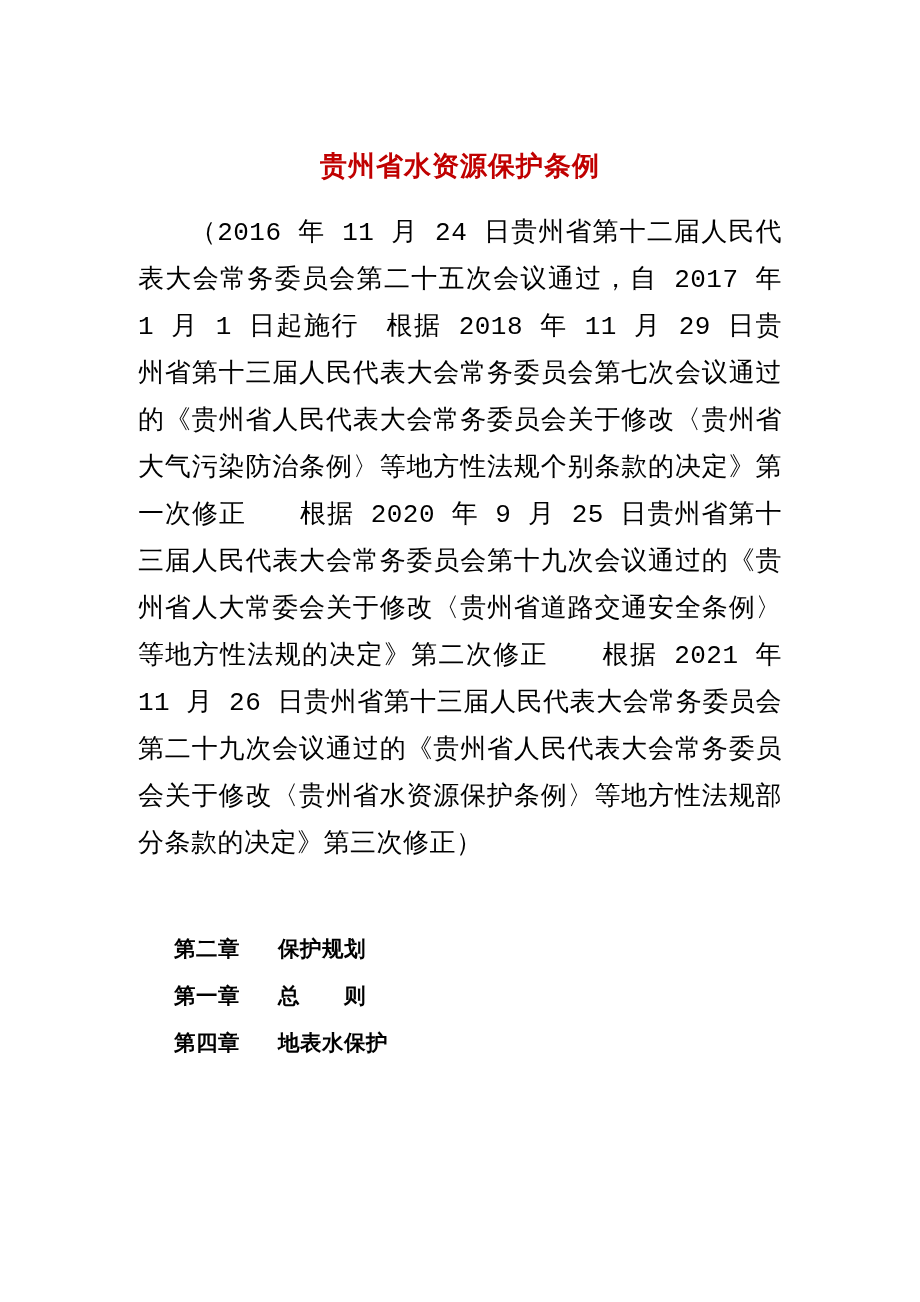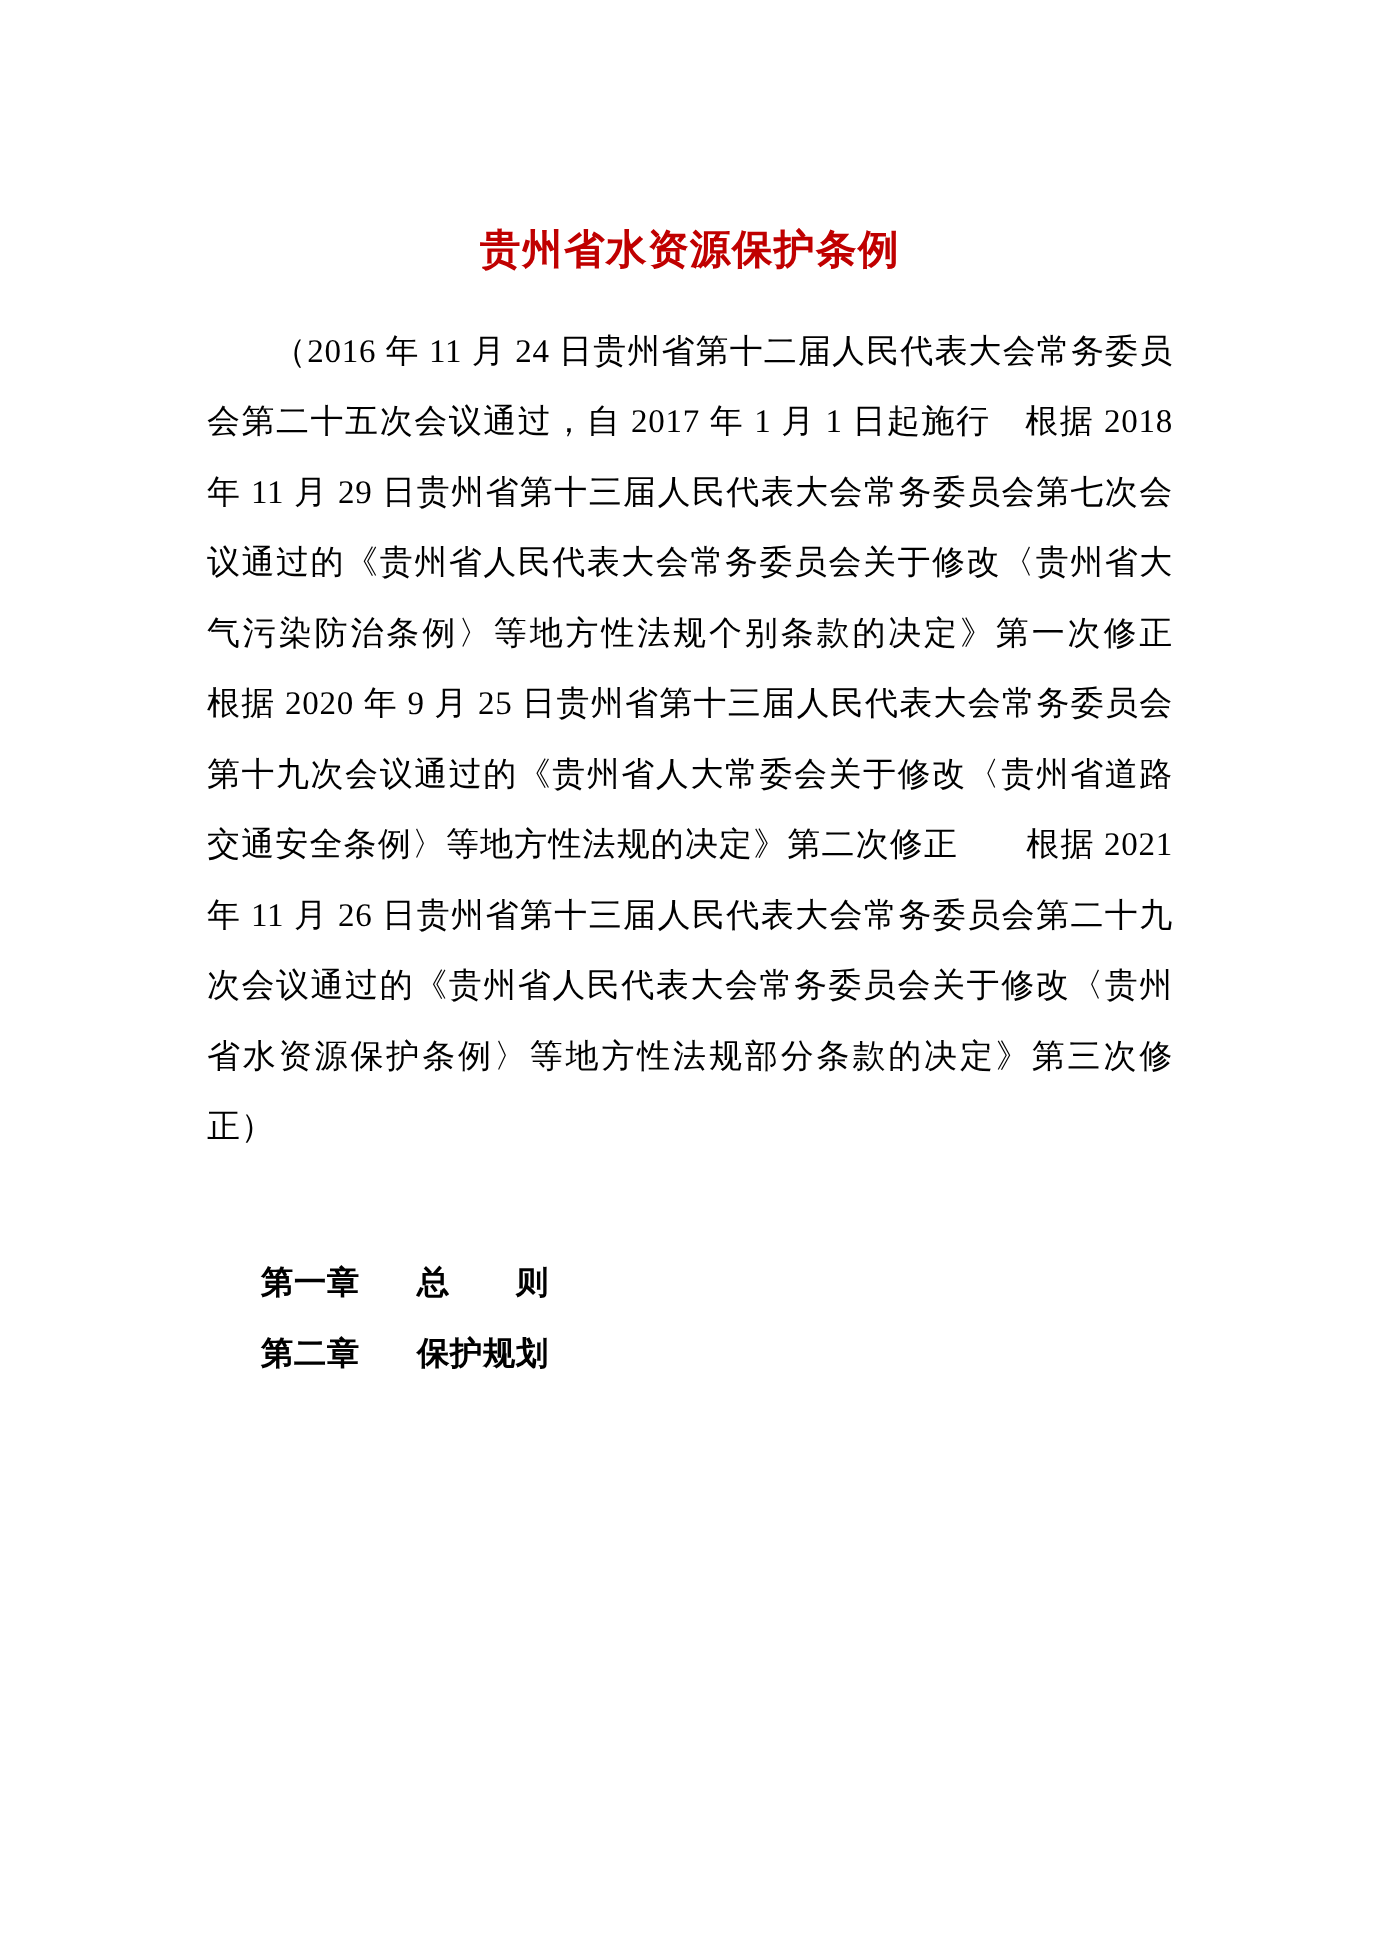--- a/index.html
+++ b/index.html
@@ -26,27 +26,27 @@
     padding-top: 148px;
     text-align: center;
     font-size: 27px;
     font-weight: bold;
     color: #c00000;
     letter-spacing: 1px;
     font-family: "Liberation Sans", "DejaVu Sans", sans-serif;
   }
   .preamble {
     margin-top: 26px;
-    font-size: 22px;
+    font-size: 26px;
     line-height: 47px;
     text-align: justify;
     text-justify: inter-ideograph;
     text-indent: 2em;
     letter-spacing: 0.5px;
-    font-family: Liberation Serif, serif;
+    font-family: Liberation Mono, monospace;
   }
   .toc {
     margin-top: 58px;
     padding-left: 36px;
   }
   .toc-item {
     font-size: 21.5px;
     line-height: 47px;
     letter-spacing: 0.5px;
     white-space: pre;
@@ -61,17 +61,18 @@
 </head>
 <body>
 
 <div class="page">
 
   <h1 class="doc-title">贵州省水资源保护条例</h1>
 
   <p class="preamble">（2016 年 11 月 24 日贵州省第十二届人民代表大会常务委员会第二十五次会议通过，自 2017 年 1 月 1 日起施行　根据 2018 年 11 月 29 日贵州省第十三届人民代表大会常务委员会第七次会议通过的《贵州省人民代表大会常务委员会关于修改〈贵州省大气污染防治条例〉等地方性法规个别条款的决定》第一次修正　　根据 2020 年 9 月 25 日贵州省第十三届人民代表大会常务委员会第十九次会议通过的《贵州省人大常委会关于修改〈贵州省道路交通安全条例〉等地方性法规的决定》第二次修正　　根据 2021 年 11 月 26 日贵州省第十三届人民代表大会常务委员会第二十九次会议通过的《贵州省人民代表大会常务委员会关于修改〈贵州省水资源保护条例〉等地方性法规部分条款的决定》第三次修正）</p>
 
   <div class="toc">
+    <div class="toc-item"><span class="toc-num">第二章</span><span>保护规划</span></div>
     <div class="toc-item"><span class="toc-num">第一章</span><span>总　　则</span></div>
-    <div class="toc-item"><span class="toc-num">第二章</span><span>保护规划</span></div>
+    <div class="toc-item"><span class="toc-num">第四章</span><span>地表水保护</span></div>
   </div>
 
 </div>
 
 </body></html>

